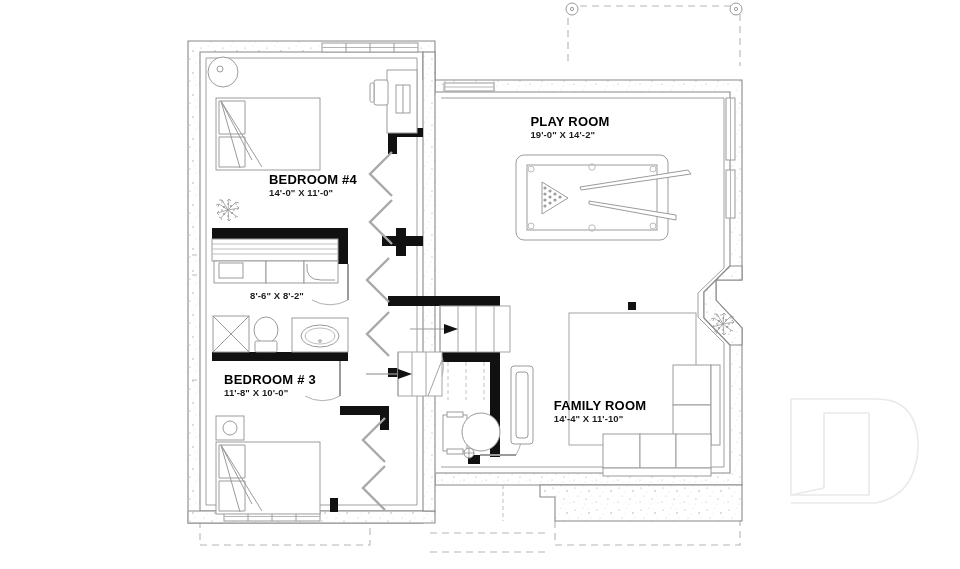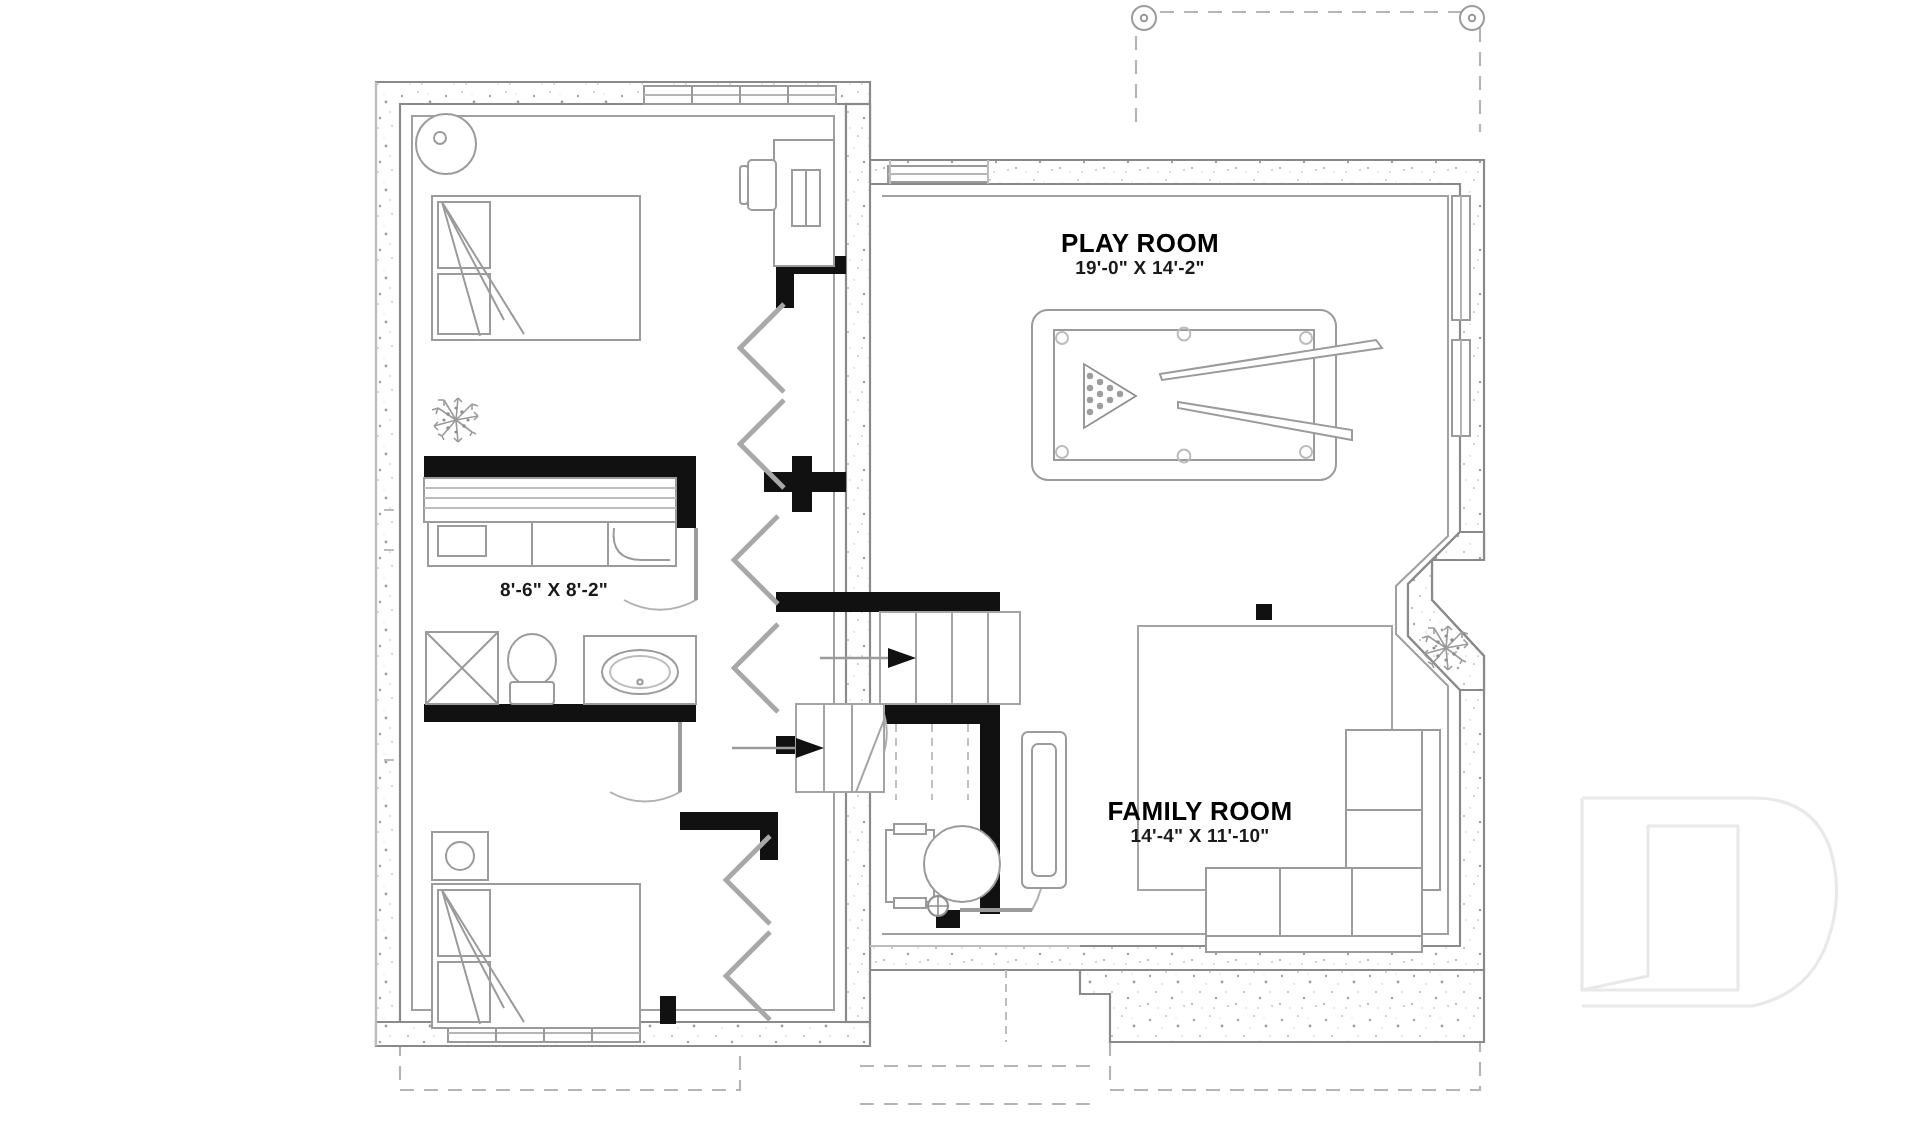--- a/index.html
+++ b/index.html
@@ -1,20 +1,20 @@
 <!DOCTYPE html>
 <html><head>
 <meta charset="utf-8">
 <style>
   html,body{margin:0;padding:0;background:#ffffff;}
   body{width:960px;height:569px;overflow:hidden;
        font-family:"Liberation Sans","DejaVu Sans",sans-serif;}
   #stage{position:relative;width:960px;height:569px;background:#ffffff;}
   #plan{position:absolute;left:0;top:0;}
-  .lbl{position:absolute;text-align:center;white-space:nowrap;color:#000;}
+  .lbl{position:absolute;white-space:nowrap;color:#000;}
   .lbl .nm{font-weight:bold;font-size:13px;letter-spacing:.2px;line-height:14px;}
   .lbl .dm{font-weight:bold;font-size:9.5px;letter-spacing:.1px;line-height:12px;color:#1a1a1a;}
   .lbl.small .dm{font-weight:bold;font-size:9.5px;}
 </style>
 </head>
 <body>
 
 <div id="stage">
 
 <svg id="plan" width="960" height="569" viewBox="0 0 960 569" xmlns="http://www.w3.org/2000/svg">
@@ -330,25 +330,33 @@
     <line x1="435" y1="473" x2="540" y2="473"></line>
     <path d="M445,92 L445,80 M494,92 L494,80"></path>
     <line x1="503" y1="485" x2="503" y2="521" stroke-dasharray="4 3"></line>
   </g>
   <g fill="#111111">
     <rect x="330" y="498" width="8" height="14"></rect>
   </g>
 
 </svg>
 
+<div class="lbl" style="left:313px;top:186px;transform:translate(-50%,-50%);">
+  <div class="nm">BEDROOM #4</div>
+  <div class="dm">14'-0" X 11'-0"</div>
+</div>
 
 <div class="lbl small" style="left:277px;top:296px;transform:translate(-50%,-50%);">
   <div class="dm">8'-6" X 8'-2"</div>
 </div>
 
+<div class="lbl" style="left:270px;top:386px;transform:translate(-50%,-50%);">
+  <div class="nm">BEDROOM # 3</div>
+  <div class="dm">11'-8" X 10'-0"</div>
+</div>
 
 <div class="lbl" style="left:570px;top:128px;transform:translate(-50%,-50%);">
   <div class="nm">PLAY ROOM</div>
   <div class="dm">19'-0" X 14'-2"</div>
 </div>
 
 <div class="lbl" style="left:600px;top:412px;transform:translate(-50%,-50%);">
   <div class="nm">FAMILY ROOM</div>
   <div class="dm">14'-4" X 11'-10"</div>
 </div>

